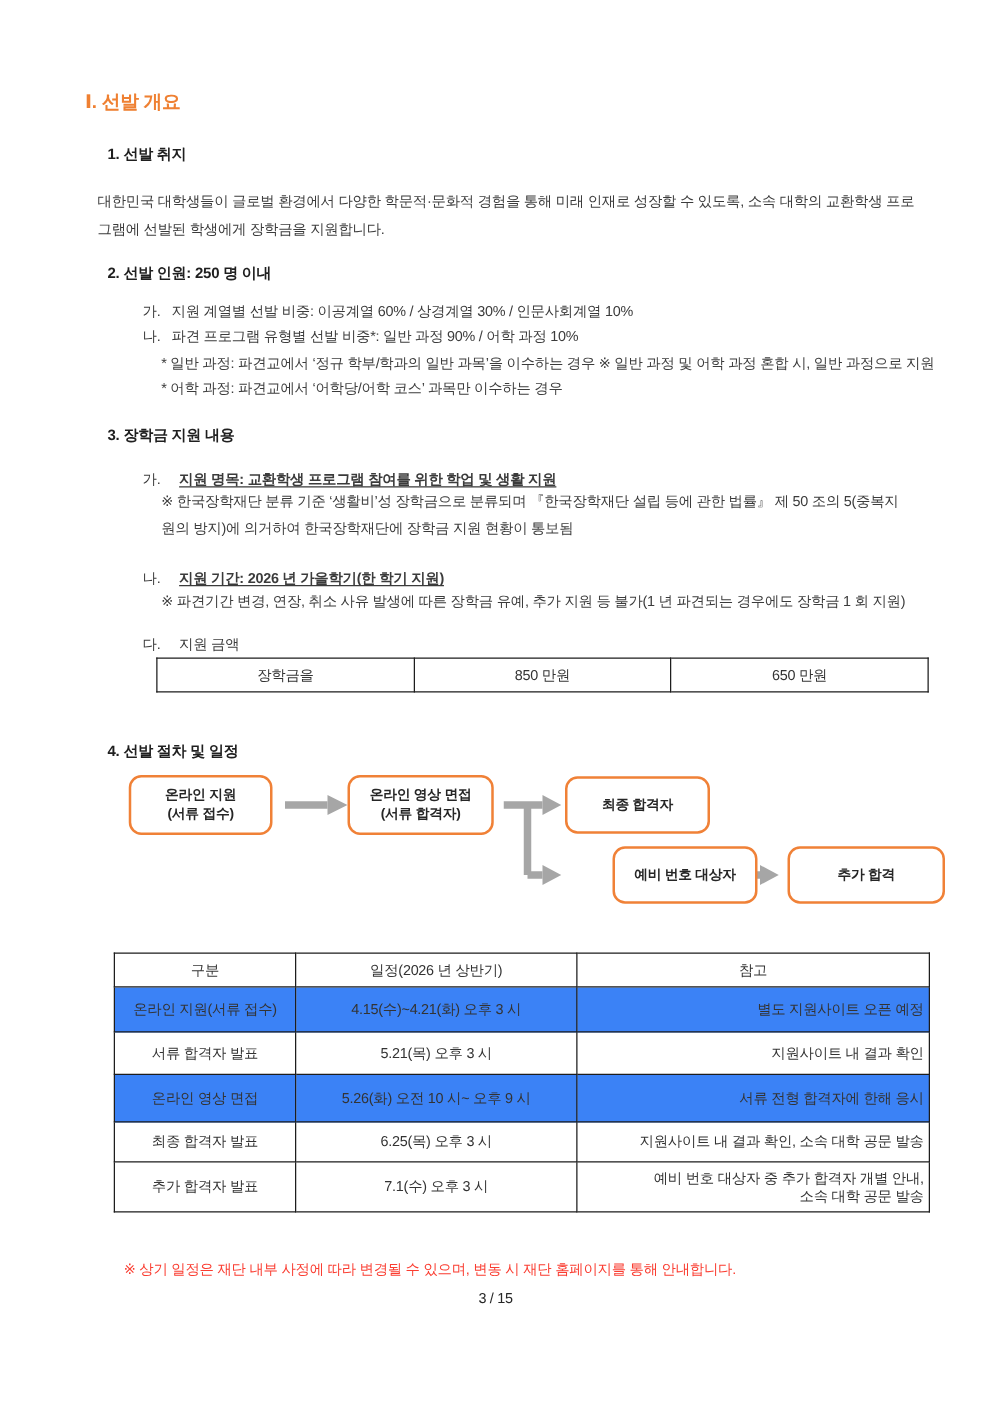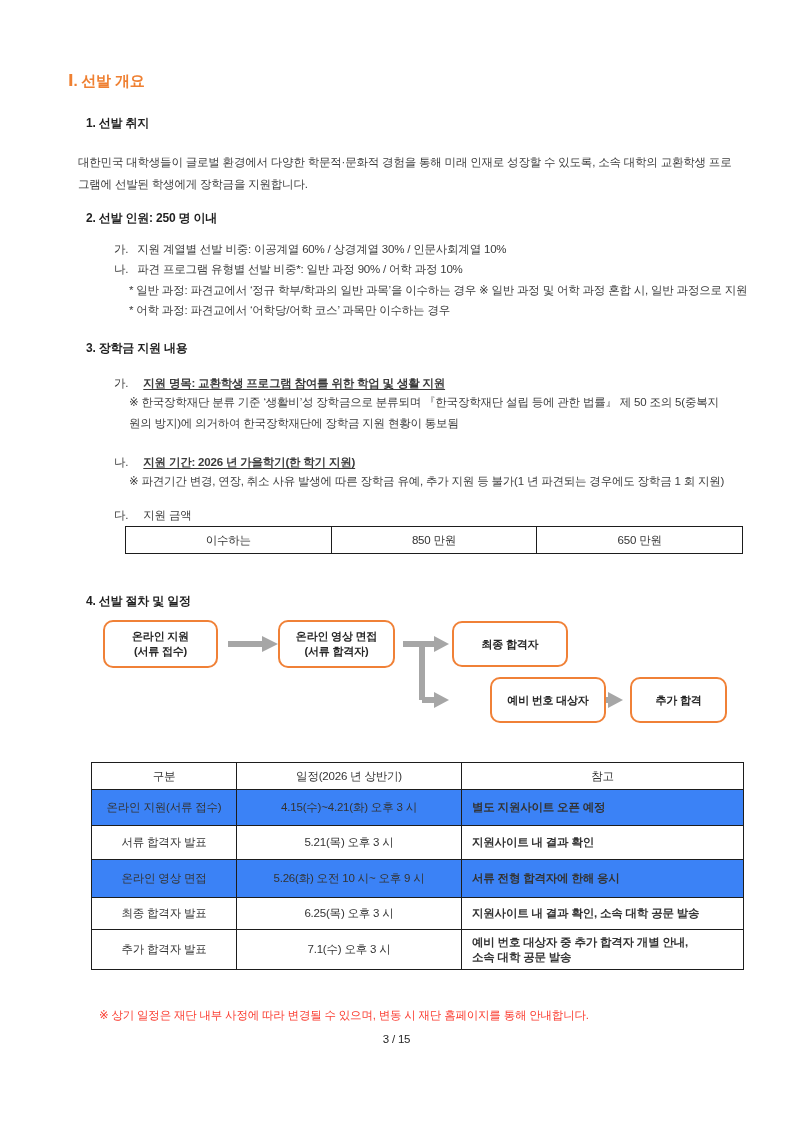--- a/index.html
+++ b/index.html
@@ -51,21 +51,21 @@
   
   table.schedule {
     left: 91px; top: 762px; width: 652px;
     border-collapse: collapse; table-layout: fixed;
     position: absolute;
     font-size: 11.5px; color: #333;
   }
   table.schedule td {
     border: 1.4px solid #1d1d1d; text-align: center; padding: 2px 4px;
   }
-  table.schedule td.left { text-align: left; padding-left: 10px; white-space: pre-line; font-weight: bold; }
+  table.schedule td.left { text-align: right; padding-left: 10px; white-space: pre-line; }
   table.schedule tr.head td { height: 27px; }
   table.schedule tr.r1 td { height: 36px; }
   table.schedule tr.r2 td { height: 34px; }
   table.schedule tr.r3 td { height: 38px; }
   table.schedule tr.r4 td { height: 32px; }
   table.schedule tr.r5 td { height: 40px; }
   table.schedule tr.r6 td { height: 34px; }
   table.schedule tr.hl td { background: #3b82f6; }
 
   .red-note {
@@ -109,21 +109,21 @@
 </div>
 <div class="abs line" style="left:129px; top:474px;">※ 파견기간 변경, 연장, 취소 사유 발생에 따른 장학금 유예, 추가 지원 등 불가(1 년 파견되는 경우에도 장학금 1 회 지원)</div>
 <div class="abs line item" style="left:114px; top:508px; gap:15px;">
   <span class="lbl">다.</span>
   <span>지원 금액</span>
 </div>
 
 <table class="amount">
   <tbody>
   <tr>
-    <td>이수하는</td>
+    <td>장학금을</td>
     <td>850 만원</td>
     <td>650 만원</td>
   </tr>
 </tbody>
   </table>
 
 <div class="abs sec-heading" style="top:593px;">4. 선발 절차 및 일정</div>
 
 <div class="abs flow">
   <svg width="670" height="120" viewBox="0 0 670 120">
@@ -146,21 +146,21 @@
   <div class="fbox" style="left:188px; top:8px; width:117px; height:48px;">
     <span>온라인 영상 면접</span>
     <span>(서류 합격자)</span>
   </div>
   <div class="fbox" style="left:362px; top:9px; width:116px; height:46px;">
     <span>최종 합격자</span>
   </div>
   <div class="fbox" style="left:362px; top:65px; width:116px; height:46px;margin-left:38px;">
     <span>예비 번호 대상자</span>
   </div>
-  <div class="fbox" style="left:540px; top:65px; width:97px; height:46px;">
+  <div class="fbox" style="left:540px; top:65px; width:126px; height:46px;">
     <span>추가 합격</span>
   </div>
 </div>
 
 <table class="schedule">
   <colgroup>
       <col style="width:145px">
       <col style="width:225px">
       <col style="width:282px">
     </colgroup>

